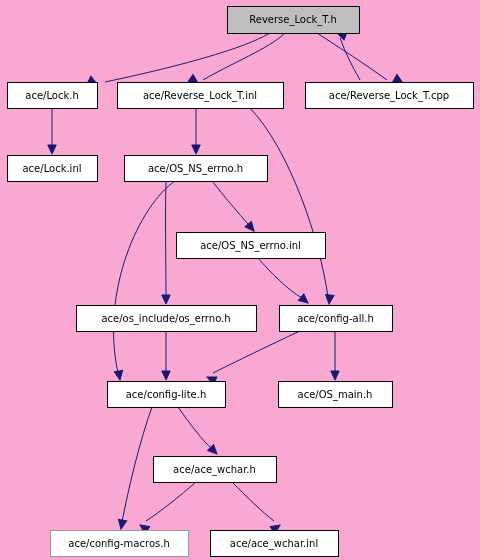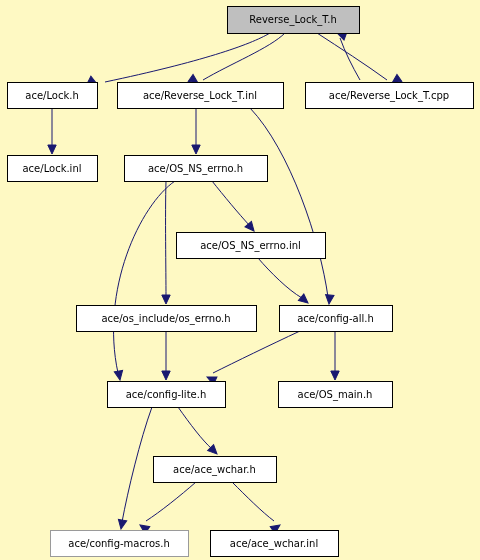--- a/index.html
+++ b/index.html
@@ -10,21 +10,21 @@
   body {
     width: 480px;
     height: 560px;
     font-family: "DejaVu Sans", sans-serif;
     overflow: hidden;
   }
   #graph-root {
     position: relative;
     width: 480px;
     height: 560px;
-    background: #fef9c3;
+    background: #f9a8d4;
   }
   svg#graph-svg {
     position: absolute;
     top: 0;
     left: 0;
     width: 480px;
     height: 560px;
   }
   .node-box {
     fill: #ffffff;

